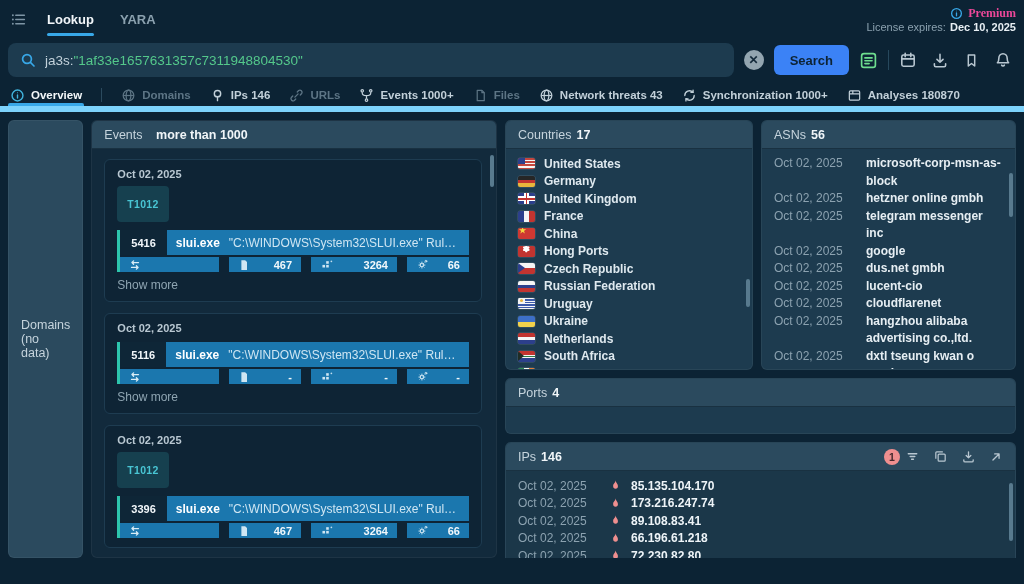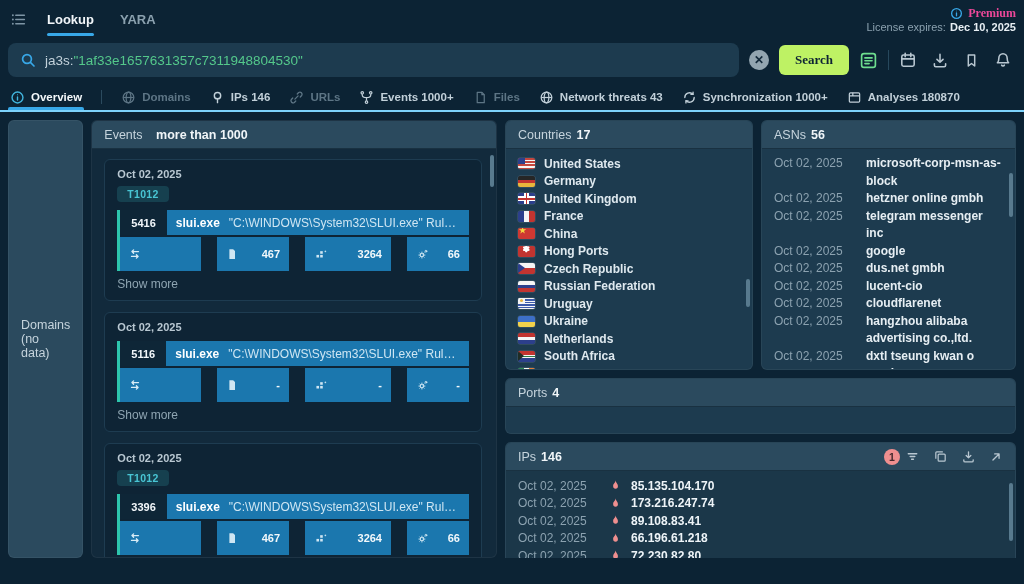--- a/index.html
+++ b/index.html
@@ -22,28 +22,28 @@
   .license-line b { color:#e8eff4; margin-left:4px; }
 
   
   .search-row { display:flex; align-items:center; gap:10px; padding:5px 8px 7px 8px; }
   .search-box { flex:1 1 auto; height:34px; background:#1d3b4f; border-radius:8px; display:flex; align-items:center; padding:0 12px; gap:9px; min-width:0; }
   .search-box .sicon { color:#38a8e8; flex:0 0 auto; }
   .search-text { font-size:13.5px; white-space:nowrap; overflow:hidden; }
   .search-prefix { color:#c3d2db; }
   .search-value { color:#54c88b; }
   .clear-btn { width:20px; height:20px; border-radius:50%; background:#93a5b0; color:#13293a; display:flex; align-items:center; justify-content:center; font-size:12px; font-weight:bold; cursor:pointer; flex:0 0 auto; }
-  .search-btn { height:30px; padding:0 16px; background:#bef264; color:#0d2334; border:none; border-radius:6px; font-size:13px; font-weight:bold; font-family:Liberation Serif, serif; cursor:pointer; }
+  .search-btn { height:30px; padding:0 16px; background:#3b82f6; color:#0d2334; border:none; border-radius:6px; font-size:13px; font-weight:bold; font-family:Liberation Sans, sans-serif; cursor:pointer; }
   .query-btn { color:#6ede8f; cursor:pointer; }
   .vdiv { width:1px; height:20px; background:#27485d; }
   .icon-btn { color:#b9c7d1; cursor:pointer; }
   .iconbar { display:flex; align-items:center; gap:14px; padding-right:4px; }
 
   
-  .rtabs { display:flex; align-items:center; gap:19px; height:28px; padding:0 10px; border-bottom:2px solid #7dd3fc; }
+  .rtabs { display:flex; align-items:center; gap:19px; height:28px; padding:0 10px; border-bottom:6px solid #7dd3fc; }
   .rtab { position:relative; height:100%; display:flex; align-items:center; gap:6px; font-size:11.5px; font-weight:bold; color:#c2d0d9; cursor:pointer; white-space:nowrap; }
   .rtab.disabled { color:#5d7585; cursor:default; }
   .rtab.active { color:#f4f8fa; }
   .rtab.active .ticon { color:#41b4dd; }
   .rtab.active::after { content:""; position:absolute; left:-2px; right:-2px; bottom:0; height:3px; border-radius:2px 2px 0 0; background:#38a8e8; }
   .rtab-div { width:1px; height:14px; background:#2b4a5e; }
 
   
   .content { height:446px; padding:8px 8px 0 8px; display:grid; grid-template-columns:489px 1fr; gap:8px; }
   .leftcol { display:flex; gap:8px; min-height:0; }
@@ -54,27 +54,27 @@
   .panel-head b { color:#f0f5f8; }
   .panel-body { flex:1 1 auto; position:relative; overflow:hidden; min-height:0; }
 
   .head-only { flex:0 0 29px; border-radius:6px; background:#2b4a5e; border:1px solid rgba(255,255,255,.05); display:flex; align-items:center; padding:0 12px; font-size:12.5px; color:#c6d4dd; }
 
   
   .events-panel { flex:1 1 auto; background:#122a3c; }
   .events-body { padding:10px 14px 0 12px; display:flex; flex-direction:column; gap:11px; }
   .event-card { background:#0e2435; border:1px solid #1e3c51; border-radius:6px; padding:8px 12px 9px 12px; flex:0 0 auto; }
   .ev-date { font-size:11px; font-weight:bold; color:#b9c8d2; }
-  .ev-tag { display:inline-block; margin-top:6px; background:#16404f; color:#49c5d4; font-size:10.5px; font-weight:bold; padding:2px 10px; border-radius:4px; letter-spacing:.3px; }
+  .ev-tag { display:inline-block; margin-top:6px; background:#16404f; color:#49c5d4; font-size:10.5px; font-weight:bold; padding:12px 10px; border-radius:4px; letter-spacing:.3px; }
   .proc { margin-top:8px; border-left:3px solid #2dc5ad; }
   .proc-line1 { height:25px; background:#1b77ae; display:flex; align-items:center; overflow:hidden; }
   .pid { height:100%; background:#0e2637; color:#f2f7fa; font-size:11px; font-weight:bold; display:flex; align-items:center; padding:0 11px; flex:0 0 auto; }
   .pname { font-size:12px; font-weight:bold; color:#fff; margin:0 9px; flex:0 0 auto; }
   .pcmd { font-size:12px; color:#cfe6f3; white-space:nowrap; overflow:hidden; text-overflow:ellipsis; flex:1 1 auto; padding-right:8px; }
-  .proc-line2 { margin-top:2px; height:34px; display:flex; gap:16px; }
+  .proc-line2 { margin-top:2px; height:15px; display:flex; gap:10px; }
   .pl2-left { flex:1 1 auto; background:#1b77ae; display:flex; align-items:center; padding:0 8px; color:#d8ecf6; }
   .stat-chip { background:#1b77ae; display:flex; align-items:center; justify-content:space-between; gap:8px; padding:0 9px; font-size:11px; font-weight:bold; color:#f2f8fb; flex:0 0 auto; }
   .stat-chip .cicon { color:#cfe6f3; }
   .chip-files { min-width:72px; } .chip-procs { min-width:86px; } .chip-mods { min-width:62px; }
   .show-more { margin-top:6px; text-align:left; font-size:12px; color:#8fa5b2; cursor:pointer; }
 
   
   .list-body { padding:6px 12px 0 12px; }
   .country-row { height:17.5px; display:flex; align-items:center; gap:9px; font-size:12px; font-weight:bold; color:#dfe9ef; }
   .flag { width:17px; height:11px; border-radius:2px; flex:0 0 auto; position:relative; overflow:hidden; box-shadow:0 0 0 .5px rgba(255,255,255,.18); }

